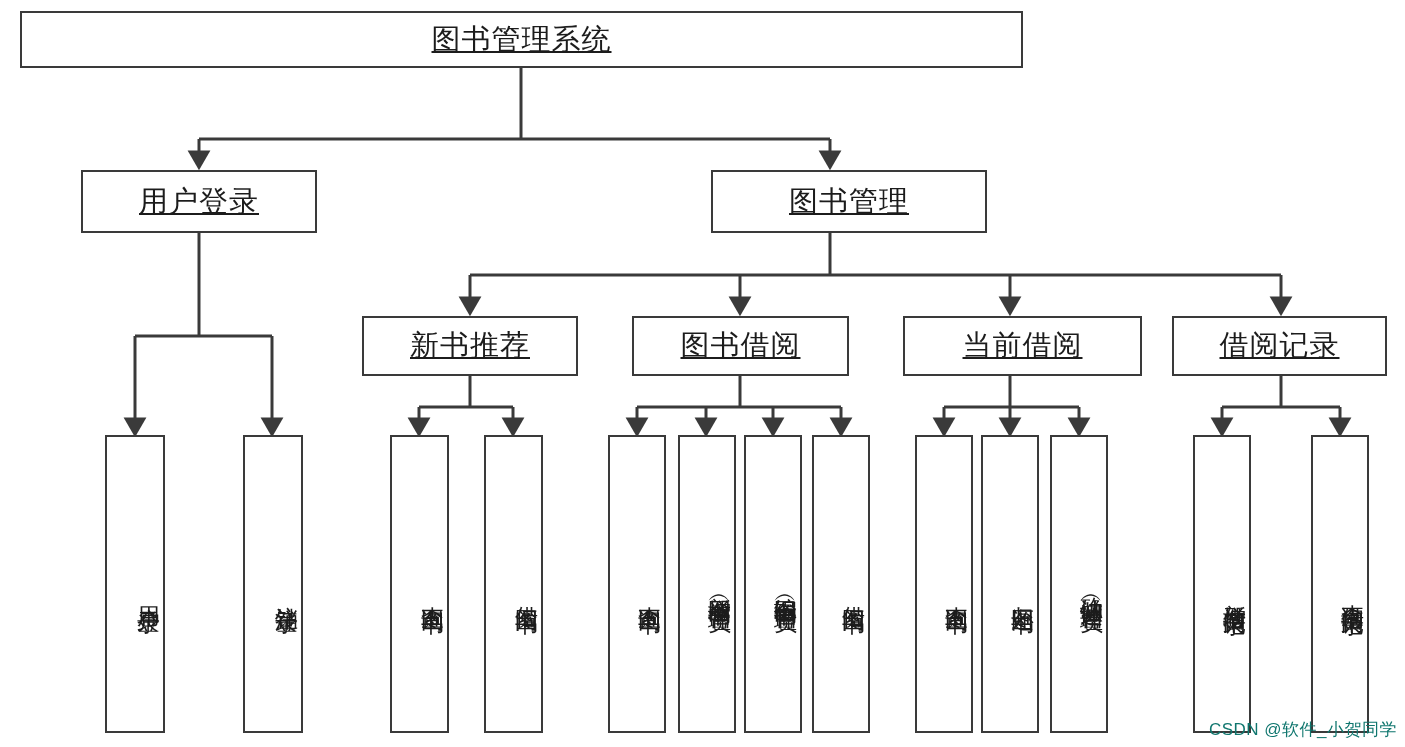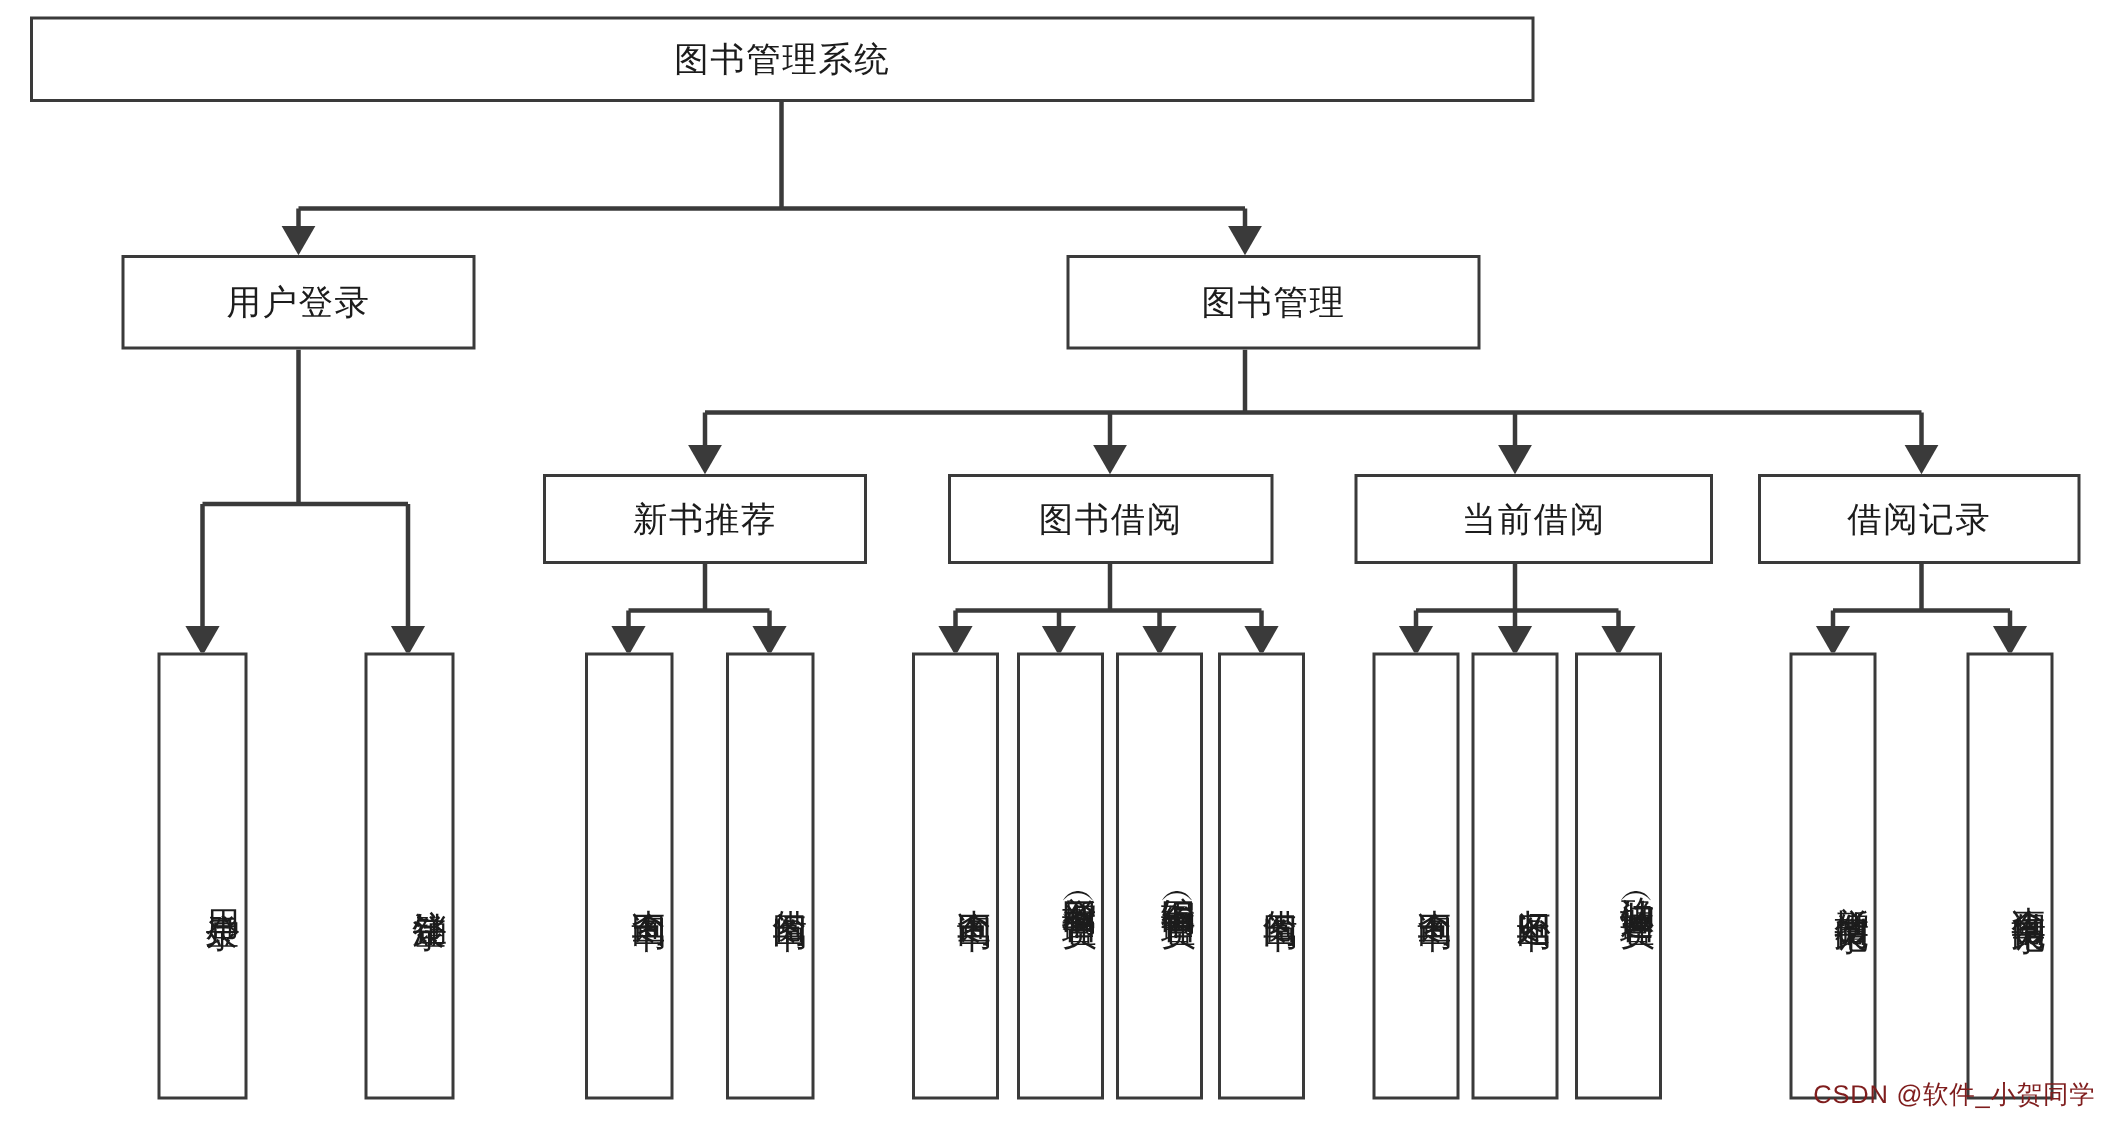--- a/index.html
+++ b/index.html
@@ -23,22 +23,23 @@
     background: #ffffff;
     border: 2px solid #3a3a3a;
     display: flex;
     align-items: center;
     justify-content: center;
     color: #1c1c1c;
     line-height: 1.22;
     text-align: center;
   }
   .node.horiz {
-    font-size: 23px;
+    font-size: 29px;
     letter-spacing: 1px;
+    text-decoration: underline;
   }
   .node.vert {
     writing-mode: vertical-rl;
     text-orientation: upright;
     font-size: 23px;
     letter-spacing: 2px;
     align-items: flex-start;
     justify-content: center;
     padding-top: 16px;
   }
@@ -51,21 +52,21 @@
     top: 0;
     width: 1405px;
     height: 747px;
     pointer-events: none;
   }
   .watermark {
     position: absolute;
     right: 8px;
     bottom: 6px;
     font-size: 17px;
-    color: #7f1d1d;
+    color: #0f766e;
     letter-spacing: 0.5px;
     white-space: nowrap;
   }
 </style>
 </head>
 <body>
 
 <div id="canvas">
 
   <svg class="wires" viewBox="0 0 1405 747" xmlns="http://www.w3.org/2000/svg">

